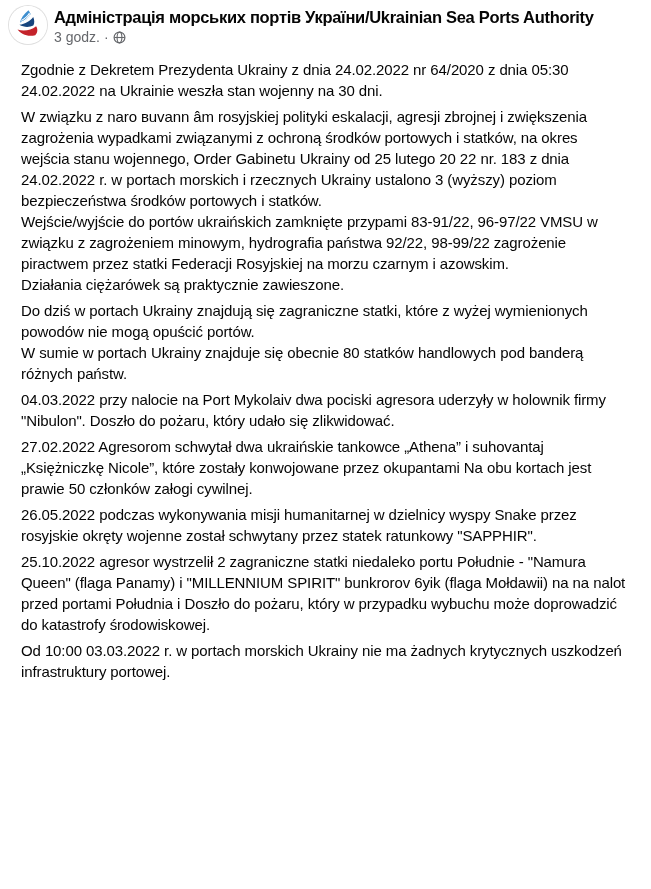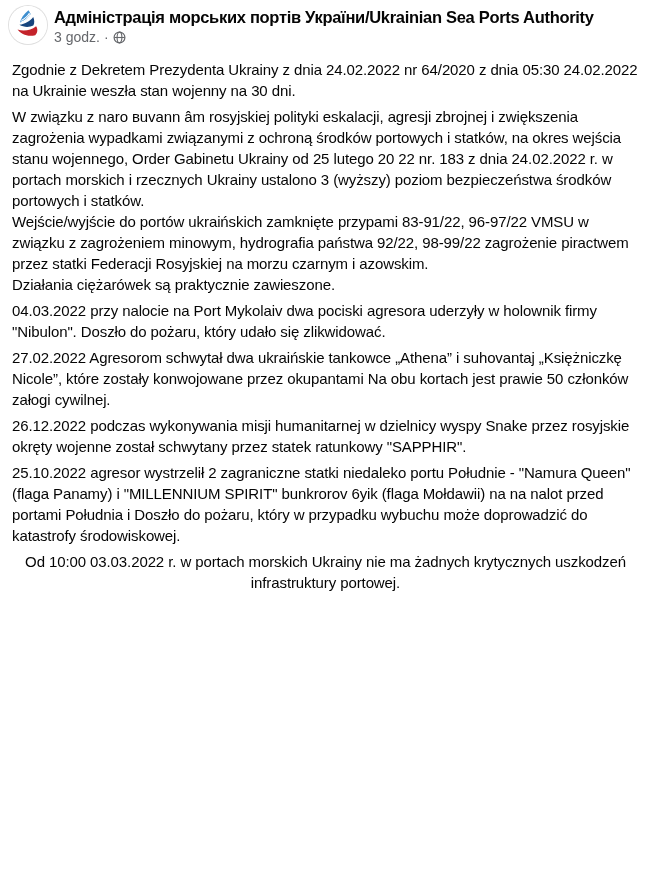--- a/index.html
+++ b/index.html
@@ -55,32 +55,32 @@
     align-items: center;
     margin-top: 1px;
     font-size: 14px;
     line-height: 16px;
     color: #65676B;
   }
   .meta-row .timestamp { cursor: pointer; }
   .meta-row .sep { margin: 0 4px; }
   .meta-row .globe { display: inline-flex; align-items: center; }
   .post-body {
-    padding: 0 12px;
+    padding: 0 21px;
     margin-top: 14px;
     font-size: 15px;
     line-height: 21px;
     letter-spacing: -0.1px;
     color: #050505;
   }
   .para {
     white-space: pre-line;
     margin: 0 0 5px 0;
   }
-  .para:last-child { margin-bottom: 0; text-align: center; }
+  .para:last-child { margin-bottom: 0; }
 </style>
 </head>
 <body>
 
 <div class="post">
 
   <div class="post-header">
 
     <div class="avatar">
       <svg viewBox="0 0 40 40" xmlns="http://www.w3.org/2000/svg">
@@ -111,20 +111,22 @@
       </div>
     </div>
 
   </div>
 
   <div class="post-body">
       <div class="para">Zgodnie z Dekretem Prezydenta Ukrainy z dnia 24.02.2022 nr 64/2020 z dnia 05:30 24.02.2022 na Ukrainie weszła stan wojenny na 30 dni.</div>
       <div class="para">W związku z naro вuvann âm rosyjskiej polityki eskalacji, agresji zbrojnej i zwiększenia zagrożenia wypadkami związanymi z ochroną środków portowych i statków, na okres wejścia stanu wojennego, Order Gabinetu Ukrainy od 25 lutego 20 22 nr. 183 z dnia 24.02.2022 r. w portach morskich i rzecznych Ukrainy ustalono 3 (wyższy) poziom bezpieczeństwa środków portowych i statków.
 Wejście/wyjście do portów ukraińskich zamknięte przypami 83-91/22, 96-97/22 VMSU w związku z zagrożeniem minowym, hydrografia państwa 92/22, 98-99/22 zagrożenie piractwem przez statki Federacji Rosyjskiej na morzu czarnym i azowskim.
 Działania ciężarówek są praktycznie zawieszone.</div>
+      <div class="para">Do dziś w portach Ukrainy znajdują się zagraniczne statki, które z wyżej wymienionych powodów nie mogą opuścić portów.
+W sumie w portach Ukrainy znajduje się obecnie 80 statków handlowych pod banderą różnych państw.</div>
       <div class="para">04.03.2022 przy nalocie na Port Mykolaiv dwa pociski agresora uderzyły w holownik firmy "Nibulon". Doszło do pożaru, który udało się zlikwidować.</div>
       <div class="para">27.02.2022 Agresorom schwytał dwa ukraińskie tankowce „Athena” i suhovantaj „Księżniczkę Nicole”, które zostały konwojowane przez okupantami Na obu kortach jest prawie 50 członków załogi cywilnej.</div>
-      <div class="para">26.12.2022 podczas wykonywania misji humanitarnej w dzielnicy wyspy Snake przez rosyjskie okręty wojenne został schwytany przez statek ratunkowy "SAPPHIR".</div>
+      <div class="para">26.05.2022 podczas wykonywania misji humanitarnej w dzielnicy wyspy Snake przez rosyjskie okręty wojenne został schwytany przez statek ratunkowy "SAPPHIR".</div>
       <div class="para">25.10.2022 agresor wystrzelił 2 zagraniczne statki niedaleko portu Południe - "Namura Queen" (flaga Panamy) i "MILLENNIUM SPIRIT" bunkrorov 6yik (flaga Mołdawii) na na nalot przed portami Południa i Doszło do pożaru, który w przypadku wybuchu może doprowadzić do katastrofy środowiskowej.</div>
       <div class="para">Od 10:00 03.03.2022 r. w portach morskich Ukrainy nie ma żadnych krytycznych uszkodzeń infrastruktury portowej.</div>
     </div>
 
 </div>
 
 </body></html>

